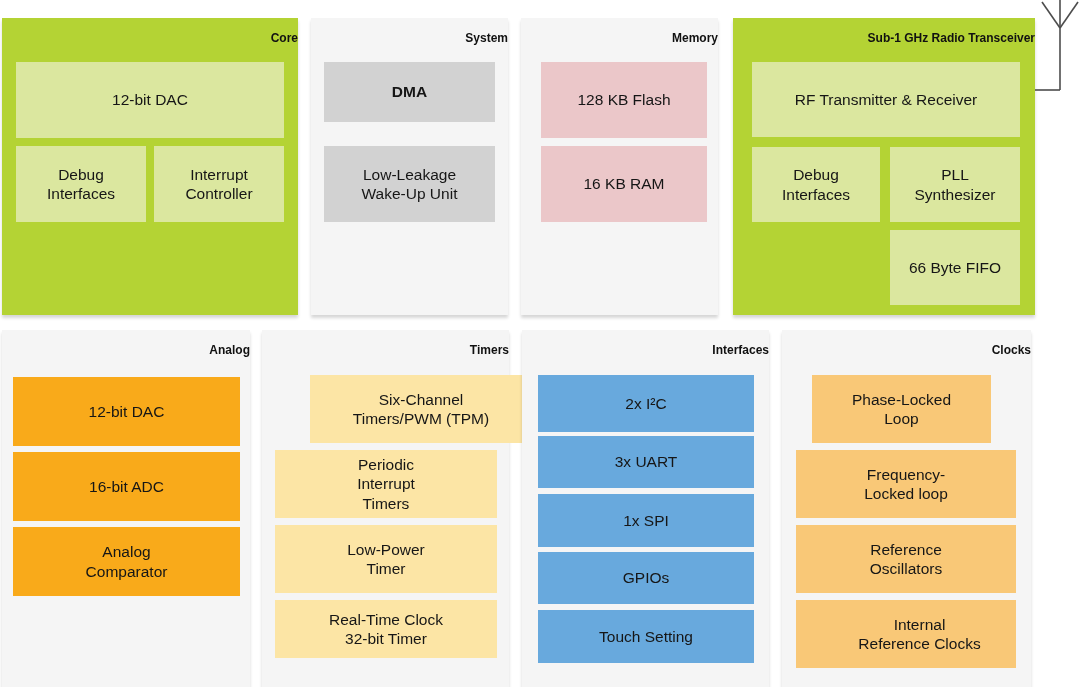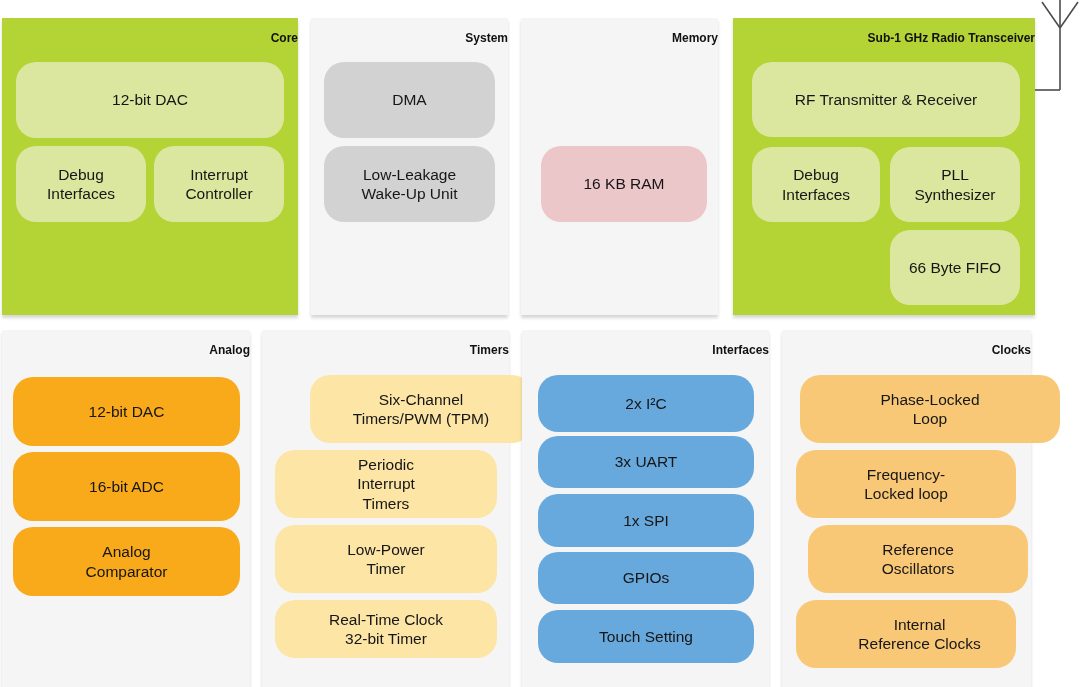--- a/index.html
+++ b/index.html
@@ -10,21 +10,21 @@
   .panel{position:absolute;box-shadow:0 3px 3px rgba(0,0,0,0.16);}
   .panel.green{background:var(--panel-green,#b4d334);}
   .panel.light{background:var(--panel-light,#f5f5f5);}
   .panel-title{
     position:absolute;left:0;right:0;top:13px;text-align:right;
     font-weight:bold;font-size:12px;color:#111;margin-left:36px;
   }
   .cell{
     position:absolute;display:flex;align-items:center;justify-content:center;
     text-align:center;font-size:15.5px;line-height:1.24;color:#161616;
-    white-space:pre-line;padding:0 4px;box-sizing:border-box;border-radius:20px;
+    white-space:pre-line;padding:0 4px;box-sizing:border-box;
   }
   .c-green {background:var(--cell-green,#dbe79f);}
   .c-gray  {background:var(--cell-gray,#d2d2d2);}
   .c-pink  {background:var(--cell-pink,#ebc7c9);}
   .c-orange{background:var(--cell-orange,#f9aa1a);}
   .c-yellow{background:var(--cell-yellow,#fce5a5);}
   .c-blue  {background:var(--cell-blue,#68a9dd);}
   .c-amber {background:var(--cell-amber,#f9c877);}
   .antenna{position:absolute;left:1030px;top:0;width:50px;height:95px;}
   .antenna line{stroke:var(--antenna,#4d4d4d);stroke-width:1.6;fill:none;}
@@ -38,27 +38,28 @@
     <div class="panel-title">Core</div>
     <div class="cell c-green" style="left:14px;top:44px;width:268px;height:76px;">12-bit DAC</div>
     <div class="cell c-green" style="left:14px;top:128px;width:130px;height:76px;">Debug
 Interfaces</div>
     <div class="cell c-green" style="left:152px;top:128px;width:130px;height:76px;">Interrupt
 Controller</div>
   </div>
 
   <div class="panel light" style="left:311px;top:18px;width:197px;height:297px;">
     <div class="panel-title">System</div>
-    <div class="cell c-gray" style="left:13px;top:44px;width:171px;height:76px;">DMA</div>
+    <div class="cell c-gray" style="left:13px;top:44px;width:171px;height:60px;font-weight:bold;">DMA</div>
     <div class="cell c-gray" style="left:13px;top:128px;width:171px;height:76px;">Low-Leakage
 Wake-Up Unit</div>
   </div>
 
   <div class="panel light" style="left:521px;top:18px;width:197px;height:297px;">
     <div class="panel-title">Memory</div>
+    <div class="cell c-pink" style="left:20px;top:44px;width:166px;height:76px;">128 KB Flash</div>
     <div class="cell c-pink" style="left:20px;top:128px;width:166px;height:76px;">16 KB RAM</div>
   </div>
 
   <div class="panel green" style="left:733px;top:18px;width:302px;height:297px;">
     <div class="panel-title">Sub-1 GHz Radio Transceiver</div>
     <div class="cell c-green" style="left:19px;top:44px;width:268px;height:75px;">RF Transmitter &amp; Receiver</div>
     <div class="cell c-green" style="left:19px;top:129px;width:128px;height:75px;">Debug
 Interfaces</div>
     <div class="cell c-green" style="left:157px;top:129px;width:130px;height:75px;">PLL
 Synthesizer</div>
@@ -97,23 +98,23 @@
     <div class="panel-title">Interfaces</div>
     <div class="cell c-blue" style="left:16px;top:45px;width:216px;height:57px;">2x I²C</div>
     <div class="cell c-blue" style="left:16px;top:106px;width:216px;height:52px;">3x UART</div>
     <div class="cell c-blue" style="left:16px;top:164px;width:216px;height:53px;">1x SPI</div>
     <div class="cell c-blue" style="left:16px;top:222px;width:216px;height:52px;">GPIOs</div>
     <div class="cell c-blue" style="left:16px;top:280px;width:216px;height:53px;">Touch Setting</div>
   </div>
 
   <div class="panel light" style="left:782px;top:330px;width:249px;height:357px;">
     <div class="panel-title">Clocks</div>
-    <div class="cell c-amber" style="left:18px;top:45px;width:260px;height:68px;">Phase-Locked
+    <div class="cell c-amber" style="left:30px;top:45px;width:179px;height:68px;">Phase-Locked
 Loop</div>
     <div class="cell c-amber" style="left:14px;top:120px;width:220px;height:68px;">Frequency-
 Locked loop</div>
-    <div class="cell c-amber" style="left:14px;top:195px;width:220px;height:68px;margin-left:12px;">Reference
+    <div class="cell c-amber" style="left:14px;top:195px;width:220px;height:68px;">Reference
 Oscillators</div>
     <div class="cell c-amber" style="left:14px;top:270px;width:220px;height:68px;padding-left:31px;">Internal
 Reference Clocks</div>
   </div>
 
 </div>
 
 </body></html>

